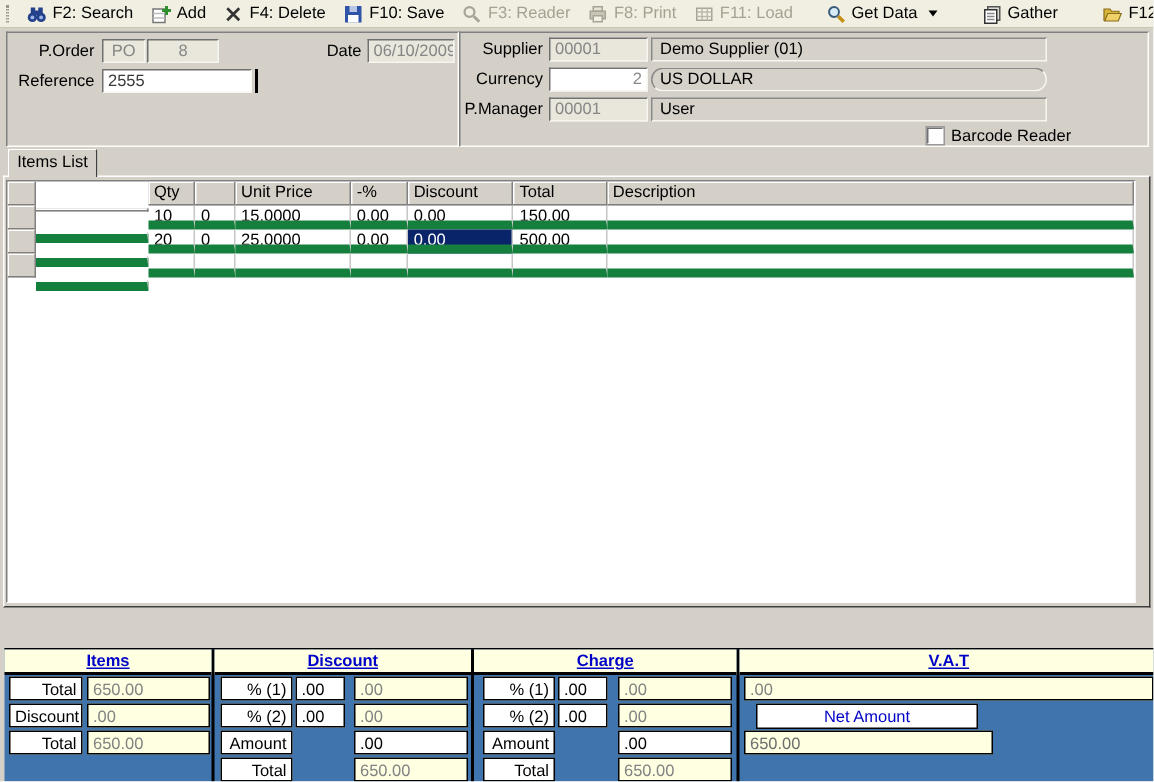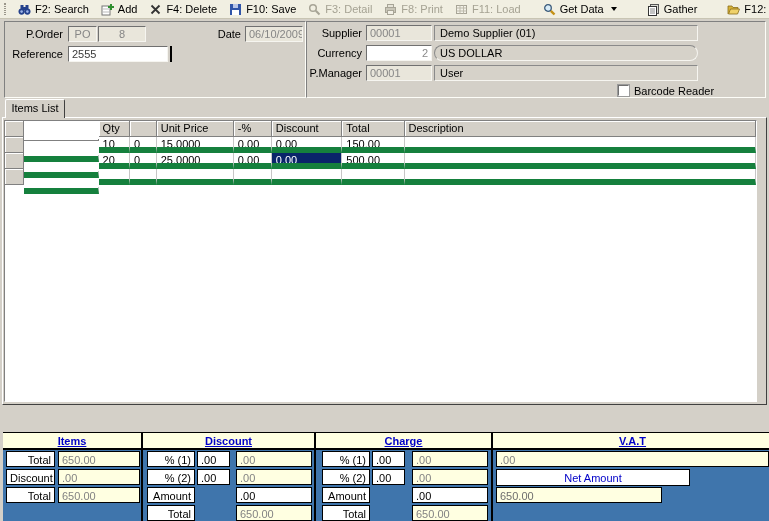--- a/index.html
+++ b/index.html
@@ -136,21 +136,21 @@
       <span>F10: Save</span>
     </div>
 
     <div class="tb-btn disabled">
       <span class="ic">
         <svg width="13" height="13">
             <circle cx="5" cy="5" r="3.3" fill="none" stroke="#a7a496" stroke-width="1.5"></circle>
             <line x1="7.8" y1="7.8" x2="11.5" y2="11.5" stroke="#a7a496" stroke-width="2"></line>
           </svg>
       </span>
-      <span>F3: Detail</span>
+      <span>F3: Reader</span>
     </div>
 
     <div class="tb-btn disabled">
       <span class="ic">
         <svg width="13" height="13">
             <rect x="3.5" y="1.5" width="6" height="3" fill="#e6e4d8" stroke="#a7a496"></rect>
             <rect x="1.5" y="4.5" width="10" height="5" fill="#c9c6b8" stroke="#a7a496"></rect>
             <rect x="3.5" y="7.5" width="6" height="4" fill="#f2f0e6" stroke="#a7a496"></rect>
           </svg>
       </span>
@@ -351,21 +351,21 @@
         <div class="tfield" style="width:76px;margin-left:42px;">650.00</div>
       </div>
     </div>
 
     <div class="tsec s-vat">
       <div class="thead">V.A.T</div>
       <div class="trow">
         <div class="tfield" style="width:273px;margin-left:3px;">.00</div>
       </div>
       <div class="trow">
-        <div class="netbox" style="width:194px;margin-left:3px;">Net Amount</div>
+        <div class="netbox" style="width:148px;margin-left:11px;">Net Amount</div>
       </div>
       <div class="trow">
         <div class="tfield" style="width:166px;margin-left:3px;color:#6e6e6e;">650.00</div>
       </div>
     </div>
 
   </div>
 </div>
 
 </body></html>

